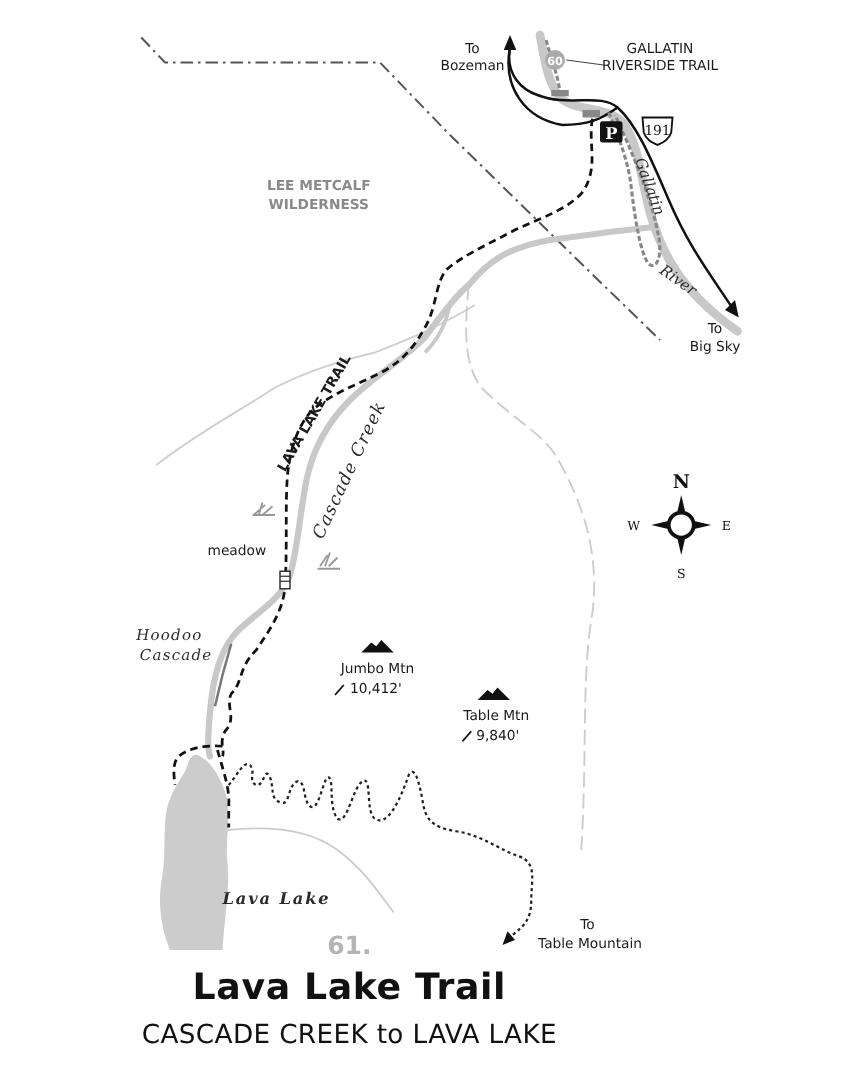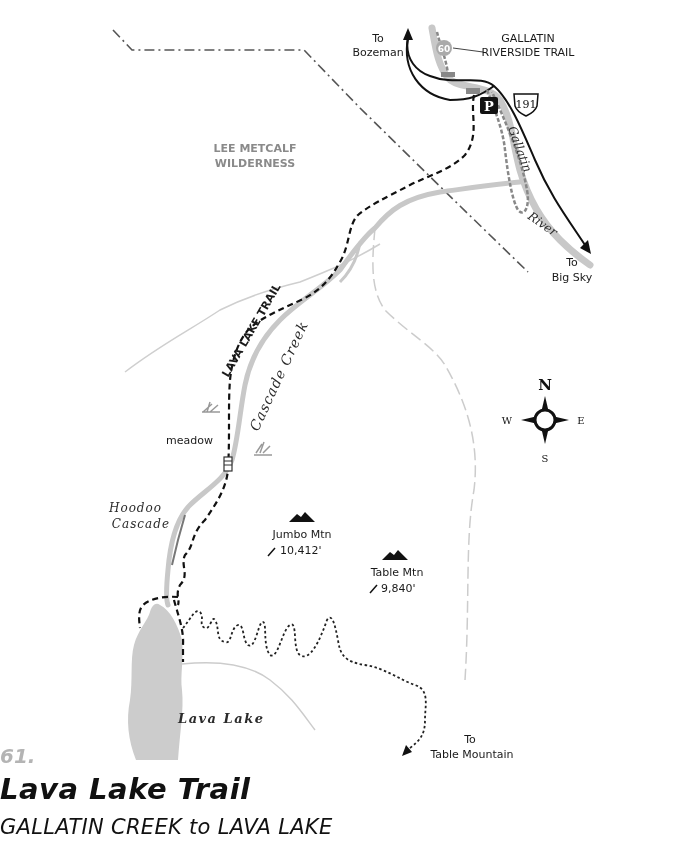--- a/index.html
+++ b/index.html
@@ -2,21 +2,21 @@
 <html><head>
 <meta charset="utf-8">
 <style>
   html, body { margin:0; padding:0; background:#ffffff; }
   body { width:675px; height:856px; position:relative; overflow:hidden; font-family:"DejaVu Sans", sans-serif; }
   #map { position:absolute; left:0; top:0; width:675px; height:856px; }
   .lbl { font-family:"DejaVu Sans", sans-serif; fill:#1a1a1a; }
   .lbl-gray { font-family:"DejaVu Sans", sans-serif; fill:#8a8a8a; font-weight:bold; }
   .lbl-serif { font-family:"DejaVu Serif", serif; font-style:italic; fill:#2b2b2b; }
   .compass-lbl { font-family:"DejaVu Serif", serif; fill:#111; }
-  .title-block { position:absolute; left:0; width:559px; text-align:left;font-style:italic; }
+  .title-block { position:absolute; left:0; width:559px; text-align:center; }
   .route-num { top:744px; font-family:"DejaVu Sans", sans-serif; font-weight:bold; font-size:20px; color:#b4b4b4; }
   .route-title { top:772px; font-family:"DejaVu Sans", sans-serif; font-weight:bold; font-size:29px; color:#111; letter-spacing:0.5px; }
   .route-sub { top:815px; font-family:"DejaVu Sans", sans-serif; font-size:21px; color:#111; letter-spacing:0.3px; }
 </style>
 </head>
 <body>
 
 <svg id="map" viewBox="0 0 675 856" xmlns="http://www.w3.org/2000/svg">
 
   <path d="M113 30 L132 50 L304 50 L360 108 L460 206 L528 272" fill="none" stroke="#555" stroke-width="1.6" stroke-dasharray="10,4,2,4"></path>
@@ -134,13 +134,13 @@
   <text class="lbl" x="381" y="592" font-size="11">9,840'</text>
 
   <text class="lbl-serif" x="178" y="723" font-size="13" letter-spacing="1.5" font-weight="bold">Lava Lake</text>
 
   <text class="lbl" x="470" y="743" text-anchor="middle" font-size="11">To</text>
   <text class="lbl" x="472" y="758" text-anchor="middle" font-size="11">Table Mountain</text>
 </svg>
 
 <div class="title-block route-num">61.</div>
 <div class="title-block route-title">Lava Lake Trail</div>
-<div class="title-block route-sub">GALLATIN CREEK to LAVA LAKE</div>
+<div class="title-block route-sub">CASCADE CREEK to LAVA LAKE</div>
 
 </body></html>

